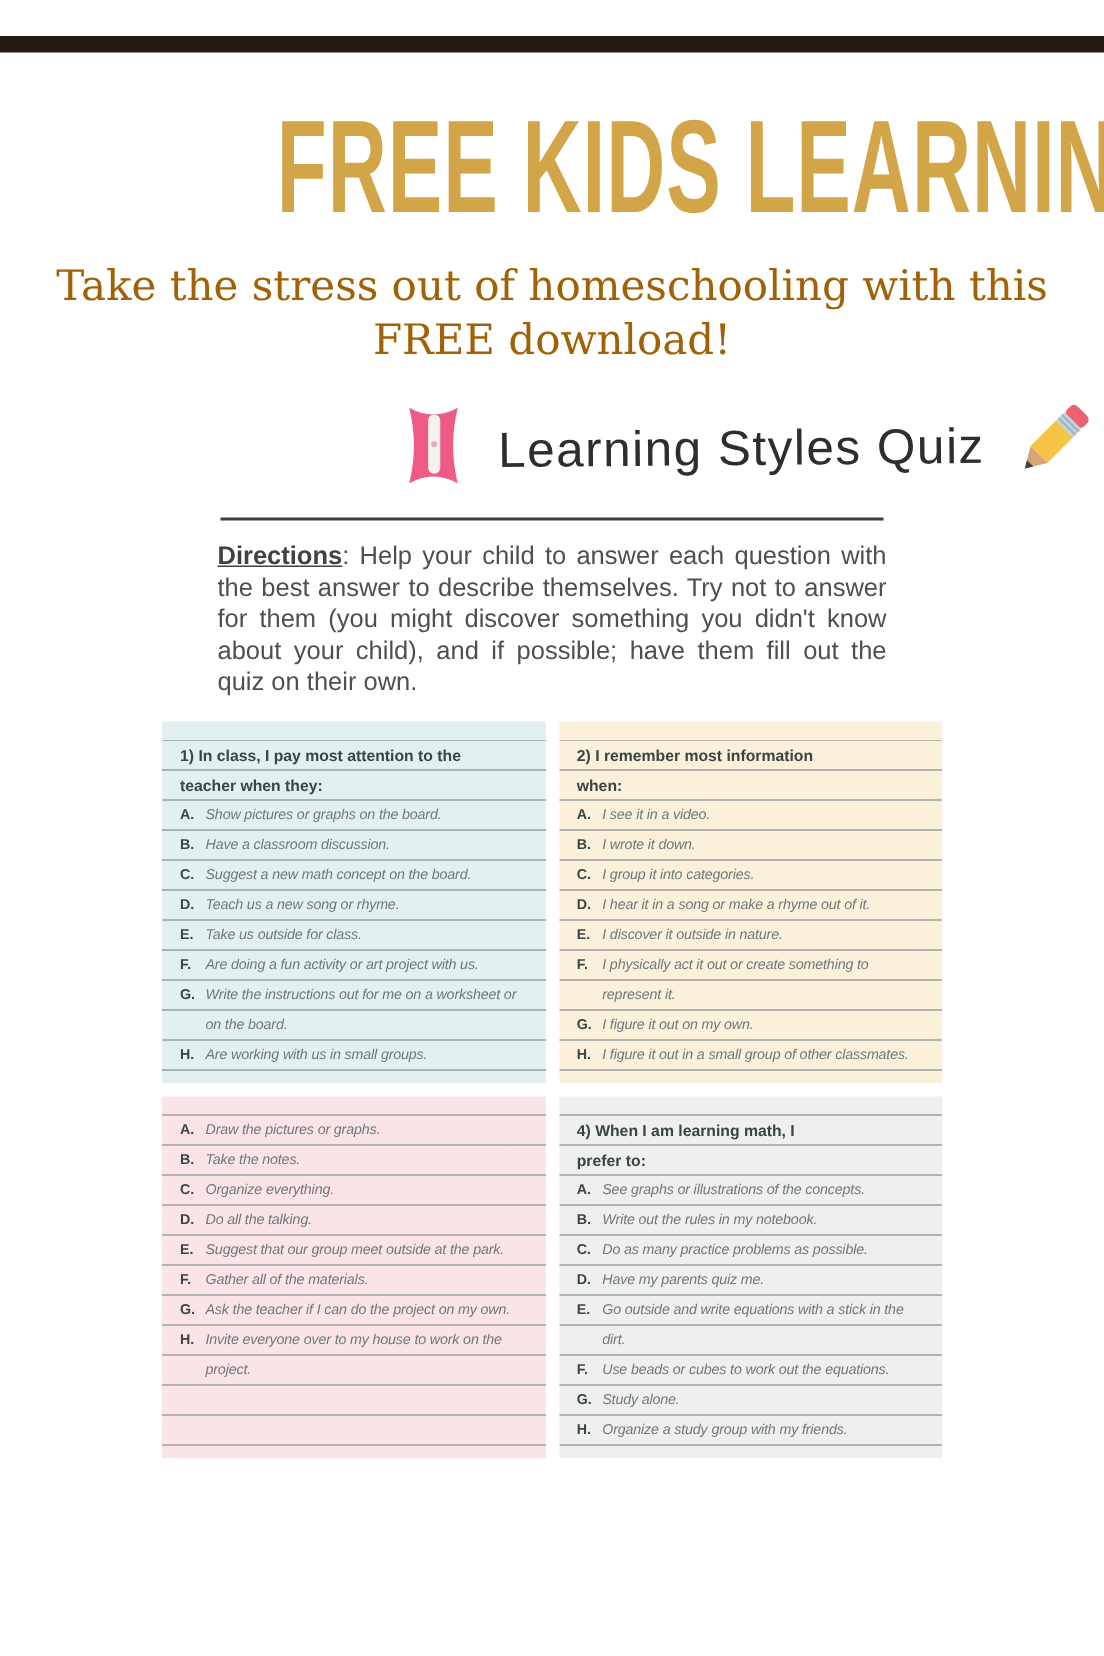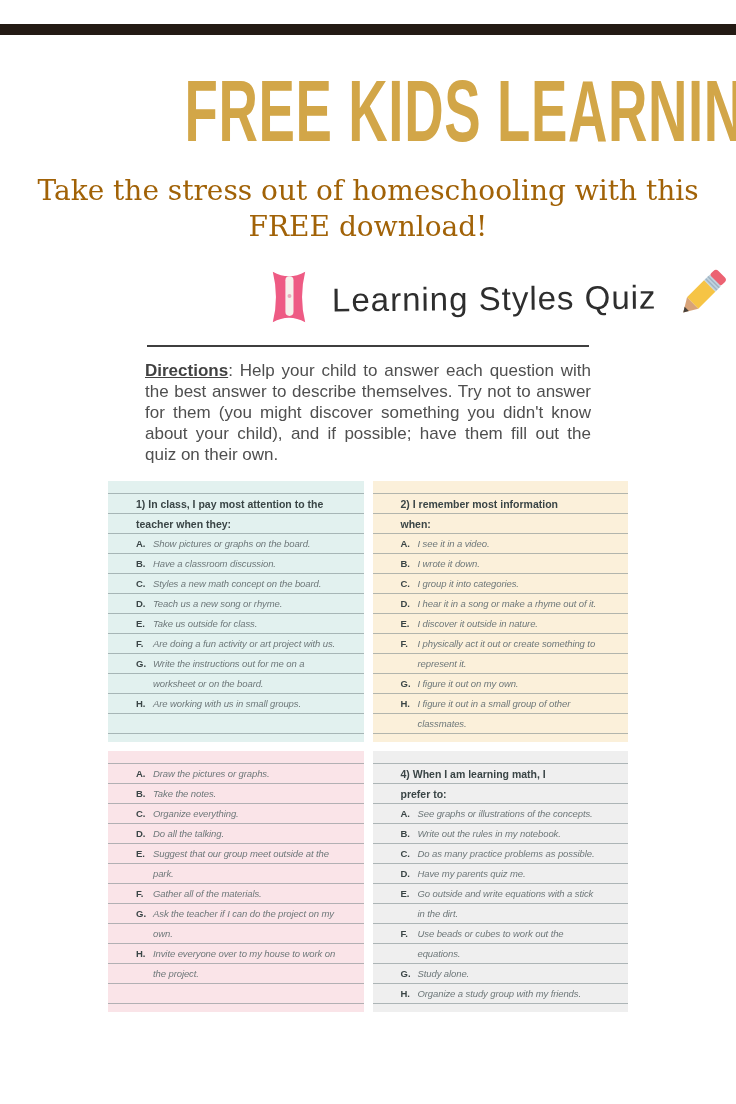--- a/index.html
+++ b/index.html
@@ -24,21 +24,21 @@
   .brand-label{font-size:33px;color:#2e2e2e;letter-spacing:1px;transform:rotate(-0.5deg);white-space:nowrap;}
 
   .divider{width:442px;margin:12px auto 0;border-top:2px solid #3f3f3f;height:0;}
 
   .directions{width:446px;margin:13px auto 0;font-size:17px;line-height:21px;
     color:#4f4f4f;text-align:justify;}
   .directions .dir-label{font-weight:700;text-decoration:underline;color:#424242;}
 
   .quiz-grid{width:520px;margin:16px auto 0;display:grid;grid-template-columns:1fr 1fr;gap:9px;}
   .qbox{
-    padding:13px 28px 8px;
+    padding:13px 12px 8px;
     background-image:repeating-linear-gradient(to bottom,
       transparent 0 12px, rgba(118,133,136,0.55) 12px 13px, transparent 13px 20px);
   }
   .qbox--blue {background-color:#e2f1ef;}
   .qbox--cream{background-color:#fbf0da;}
   .qbox--pink {background-color:#fae4e8;}
   .qbox--gray {background-color:#efefef;}
   .q-heading{
     margin:0;font-size:10.5px;font-weight:700;color:#3a4546;
     line-height:20px;white-space:pre-line;letter-spacing:0;
@@ -98,21 +98,21 @@
     <div class="opt">
         <span class="opt-letter">A.</span>
         <span class="opt-text">Show pictures or graphs on the board.</span>
       </div>
     <div class="opt">
         <span class="opt-letter">B.</span>
         <span class="opt-text">Have a classroom discussion.</span>
       </div>
     <div class="opt">
         <span class="opt-letter">C.</span>
-        <span class="opt-text">Styles a new math concept on the board.</span>
+        <span class="opt-text">Suggest a new math concept on the board.</span>
       </div>
     <div class="opt">
         <span class="opt-letter">D.</span>
         <span class="opt-text">Teach us a new song or rhyme.</span>
       </div>
     <div class="opt">
         <span class="opt-letter">E.</span>
         <span class="opt-text">Take us outside for class.</span>
       </div>
     <div class="opt">

